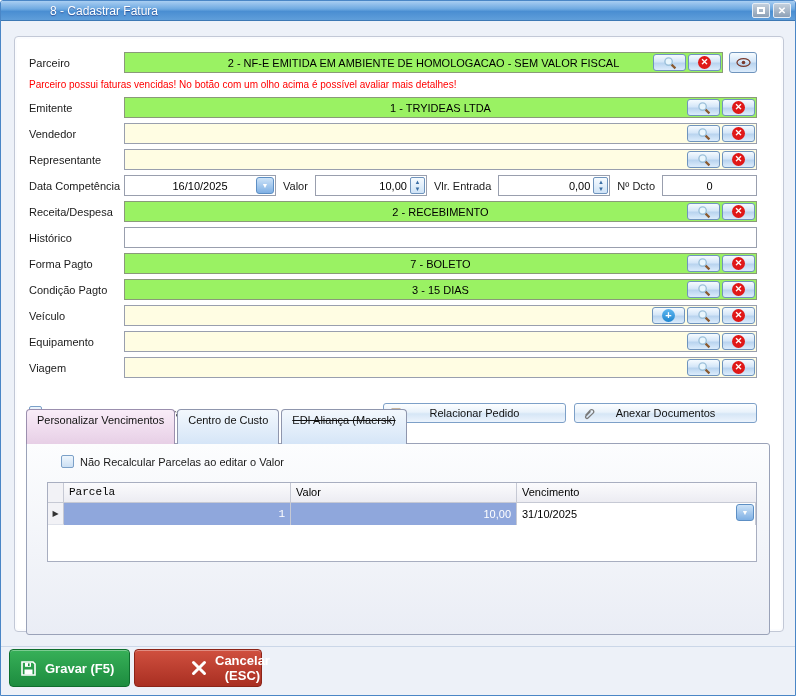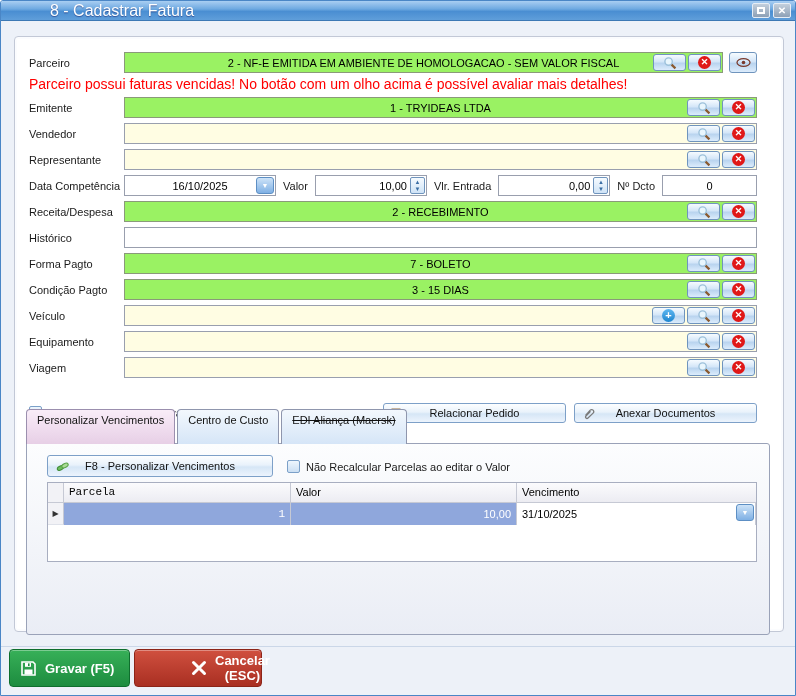--- a/index.html
+++ b/index.html
@@ -5,21 +5,21 @@
   * { box-sizing: border-box; margin: 0; padding: 0; }
   html,body { width:796px; }
   body { font-family:"Liberation Sans", sans-serif; background:#fff; }
 
   .window { position:relative; width:796px; height:696px; background:#edf1f8;
             border:1px solid #4a86c6; border-radius:3px 3px 0 0; overflow:hidden; }
 
   
   .titlebar { height:20px; background:linear-gradient(#a9cef2,#6ea9e1 42%,#4a8ed2 55%,#5f9eda);
               display:flex; align-items:center; padding:0 4px 0 9px; border-bottom:1px solid #3c78b4; }
-  .title { flex:1; color:#fff; font-size:16px; text-shadow:0 1px 1px rgba(0,0,80,.45);padding-left:40px; }
+  .title { flex:1; color:#fff; font-size:12px; text-shadow:0 1px 1px rgba(0,0,80,.45);padding-left:40px; }
   .tb-btn { width:18px; height:15px; margin-left:3px; border:1px solid #e6edf5; border-radius:2px;
             background:linear-gradient(#c3cfdc,#8da0b6); color:#fff; display:flex; align-items:center;
             justify-content:center; cursor:pointer; }
   .max-glyph { width:8px; height:7px; border:2px solid #fff; }
   .close-glyph { font-size:10px; font-weight:bold; line-height:1; }
 
   
   .panel { position:absolute; left:13px; top:35px; width:770px; height:596px; background:#fff;
            border:1px solid #c2c8d6; border-radius:4px; box-shadow:inset 0 0 0 2px #fbfcfe; }
   .form { position:absolute; left:14px; top:15px; right:26px; }
@@ -37,21 +37,21 @@
               background:linear-gradient(#f6fbff,#d4e6f8 45%,#b9d4ef 55%,#dcecfc);
               display:flex; align-items:center; justify-content:center; padding:0; }
   .del-circle { width:13px; height:13px; border-radius:50%; background:#e01818; color:#fff;
                 font-size:9px; font-weight:bold; line-height:13px; text-align:center; }
   .plus-circle { width:13px; height:13px; border-radius:50%; background:linear-gradient(#5db6f0,#1f86cf);
                  color:#fff; font-size:11px; font-weight:bold; line-height:12px; text-align:center; }
   .eye-btn { width:28px; height:21px; margin-left:6px; border:1px solid #6f94bd; border-radius:3px;
              background:linear-gradient(#f6fbff,#d4e6f8 45%,#b9d4ef 55%,#dcecfc); cursor:pointer;
              display:flex; align-items:center; justify-content:center; flex-shrink:0; }
 
-  .warning { height:13px; margin-bottom:6px; color:#ff0000; font-size:14px; line-height:13px; }
+  .warning { height:13px; margin-bottom:6px; color:#ff0000; font-size:10px; line-height:13px; }
 
   
   .inline-lbl { font-size:11px; color:#1a1a1a; flex-shrink:0; margin:0 7px; }
   .w-date { flex:0 0 152px; }
   .w-num  { flex:0 0 112px; }
   .w-num input { text-align:right; padding-right:19px; }
   .combo-btn { position:absolute; right:1px; top:1px; width:18px; height:17px; border:1px solid #5d8fc4;
                border-radius:3px; background:linear-gradient(#cde3f8,#7fb0e4); color:#fff; font-size:7px;
                line-height:15px; text-align:center; cursor:pointer; padding:0; }
   .spinner { position:absolute; right:1px; top:1px; width:15px; height:17px; border:1px solid #6f94bd;
@@ -378,27 +378,20 @@
 
     <div style="position:absolute; left:0; right:0; top:367px;">
       <div class="tabs">
         <div class="tab active">Personalizar Vencimentos</div>
         <div class="tab">Centro de Custo</div>
         <div class="tab disabled">EDI Aliança (Maersk)</div>
       </div>
 
       <div class="tab-panel">
         <div class="f8-row">
-          <button class="f8-btn">
-            <span class="ico"><svg width="14" height="13" viewBox="0 0 14 13">
-                  <ellipse cx="4.5" cy="8" rx="3.4" ry="2" fill="#6fbf5f" stroke="#3d8a34" transform="rotate(-25 4.5 8)"></ellipse>
-                  <ellipse cx="9" cy="5.5" rx="3.4" ry="2" fill="#a9dc96" stroke="#5aa348" transform="rotate(-25 9 5.5)"></ellipse>
-                </svg></span>
-            <span>F8 - Personalizar Vencimentos</span>
-          </button>
           <span class="f8-chk">
             <span class="checkbox"></span>
             <span class="chk-lbl">Não Recalcular Parcelas ao editar o Valor</span>
           </span>
         </div>
 
         <div class="grid">
           <div class="g-head">
             <div class="g-sel"></div>
             <div class="g-col c1">Parcela</div>

